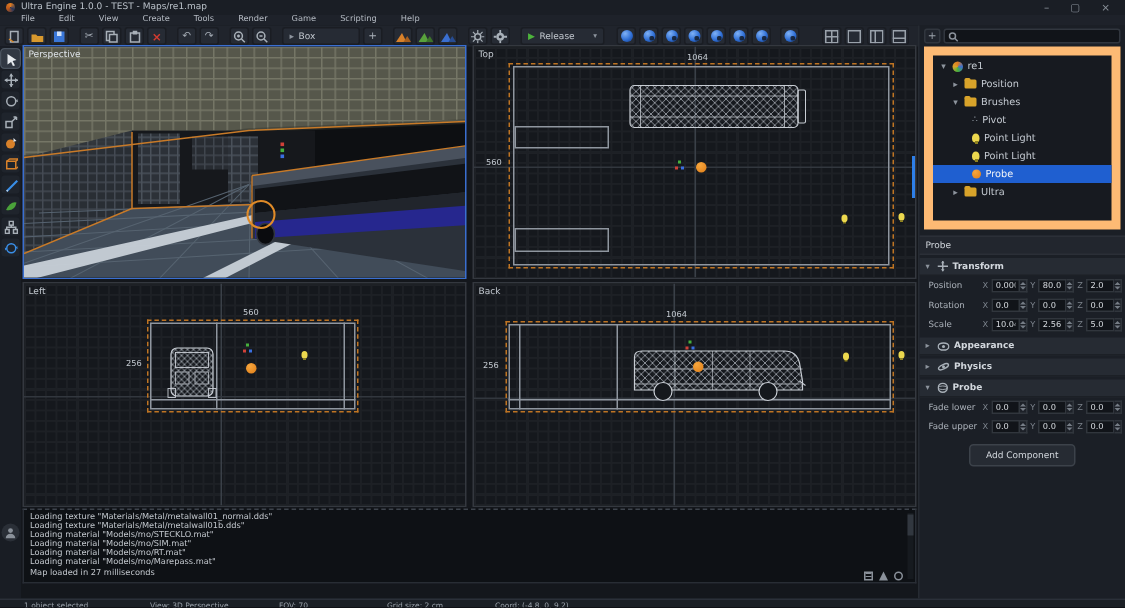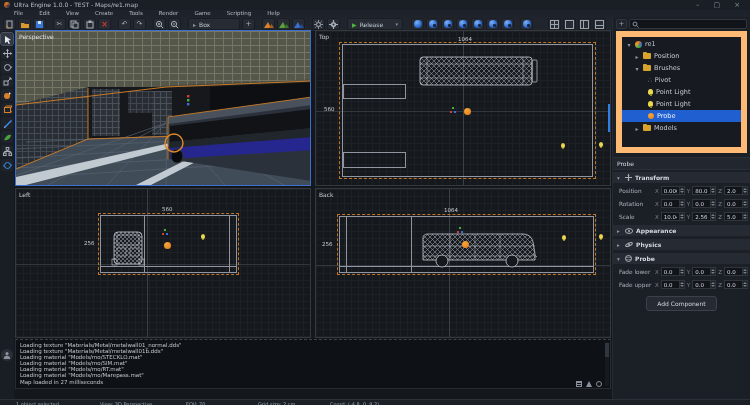--- a/index.html
+++ b/index.html
@@ -642,21 +642,21 @@
         <span class="bulbicon"></span>
         <span>Point Light</span>
       </div>
       <div class="trow selected" style="padding-left:26px;">
         <span class="probeicon"></span>
         <span>Probe</span>
       </div>
       <div class="trow" style="padding-left:12px;">
         <span class="arr">▸</span>
         <span class="folder"></span>
-        <span>Models</span>
+        <span>Ultra</span>
       </div>
     </div>
 
     <div class="props">
       <div class="props-header">Probe</div>
 
       <div class="section">
         <span class="arr">▾</span>
         <svg width="7" height="7">
             <path d="M3.5 0v7M0 3.5h7" stroke="#a8b0b8"></path>

